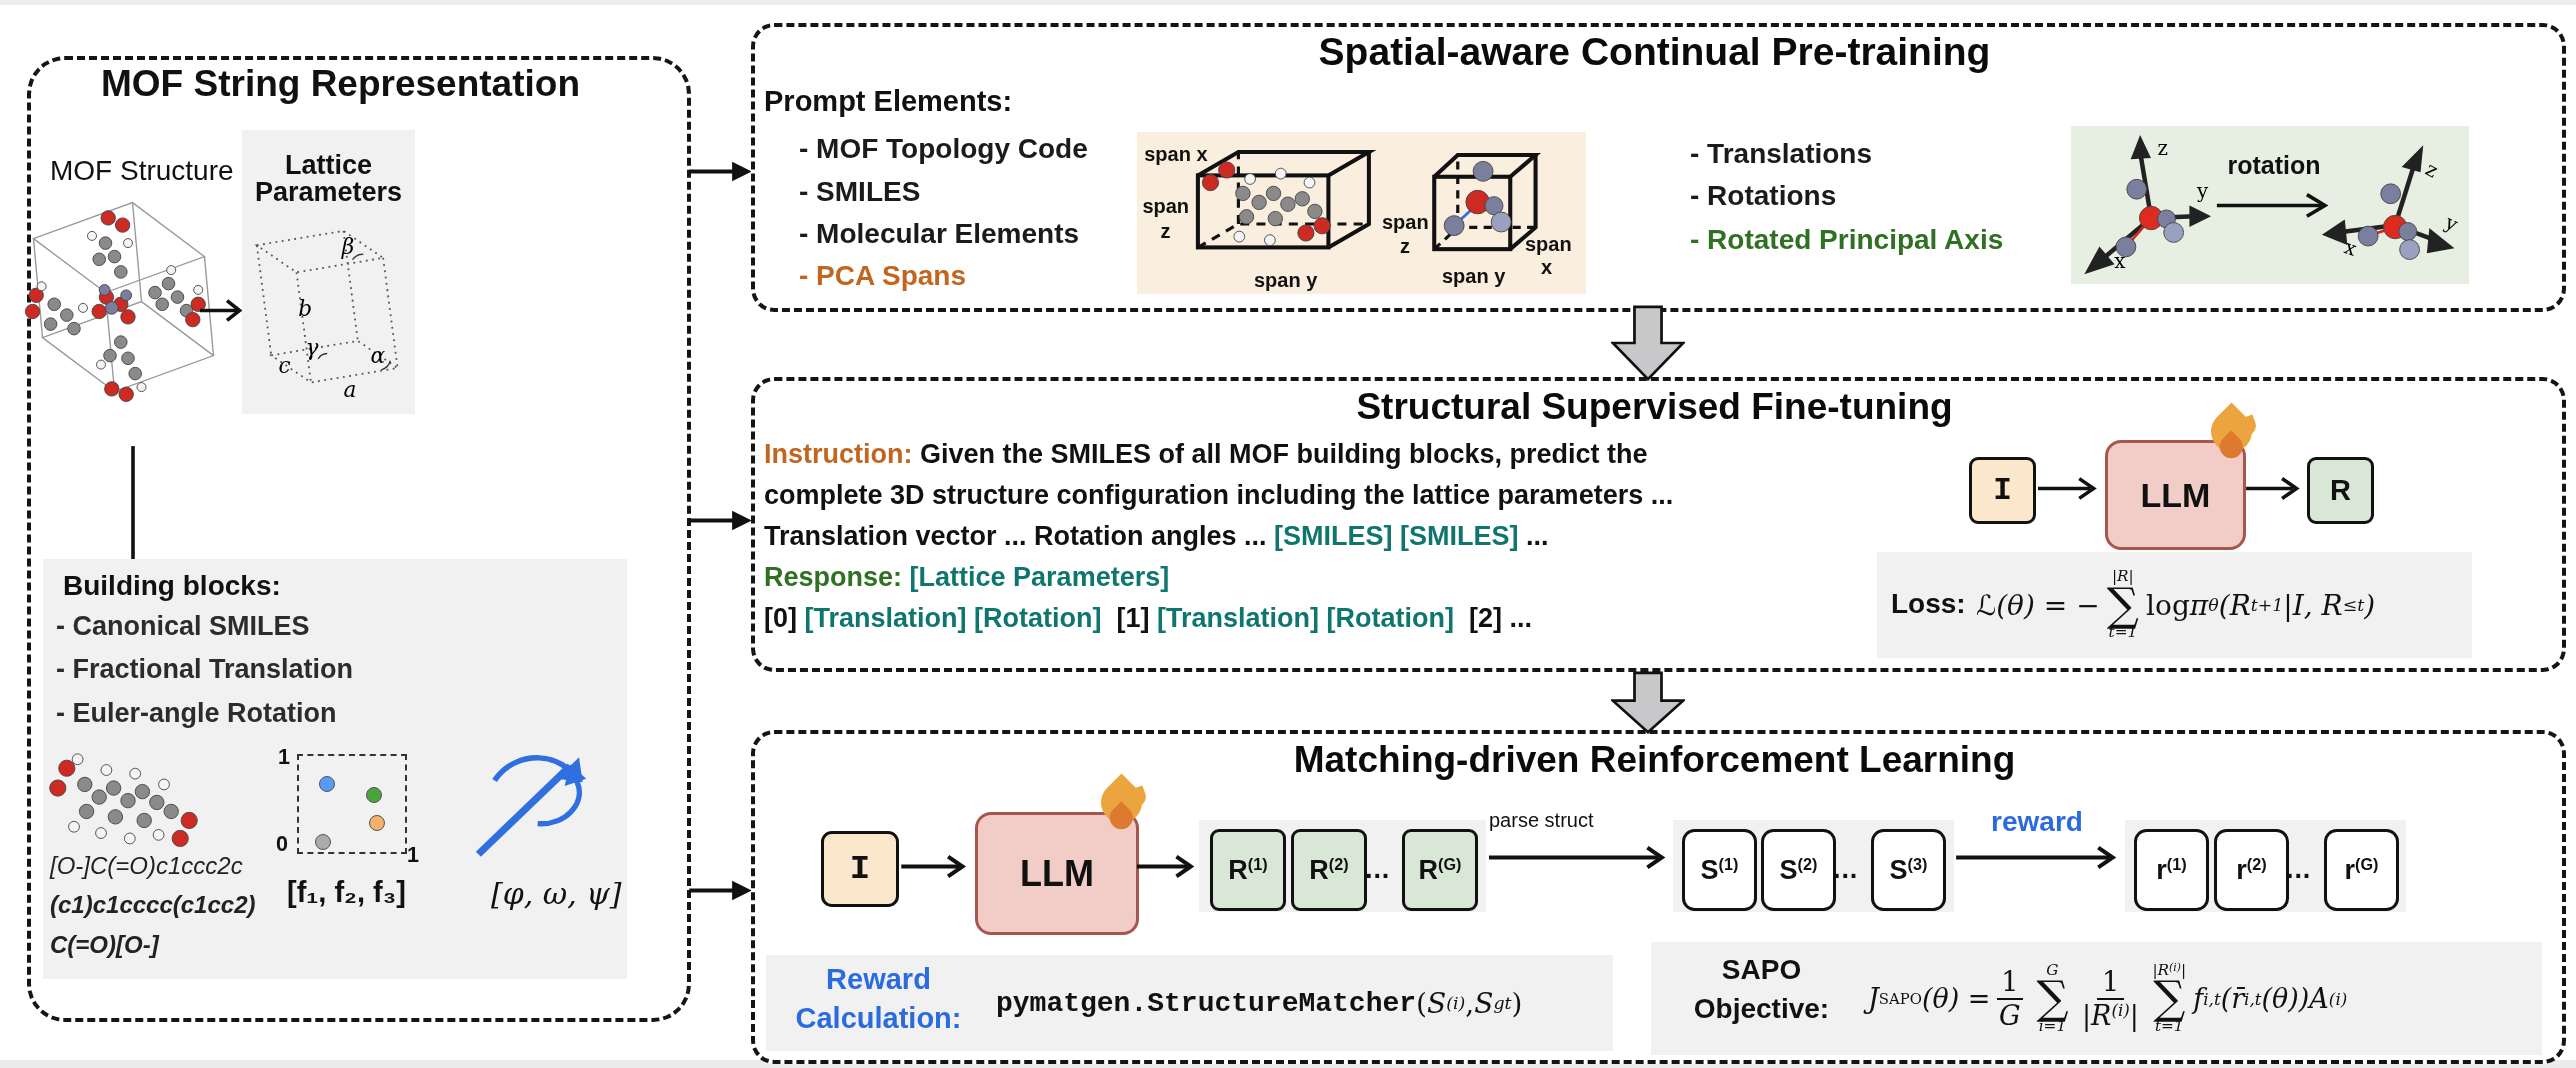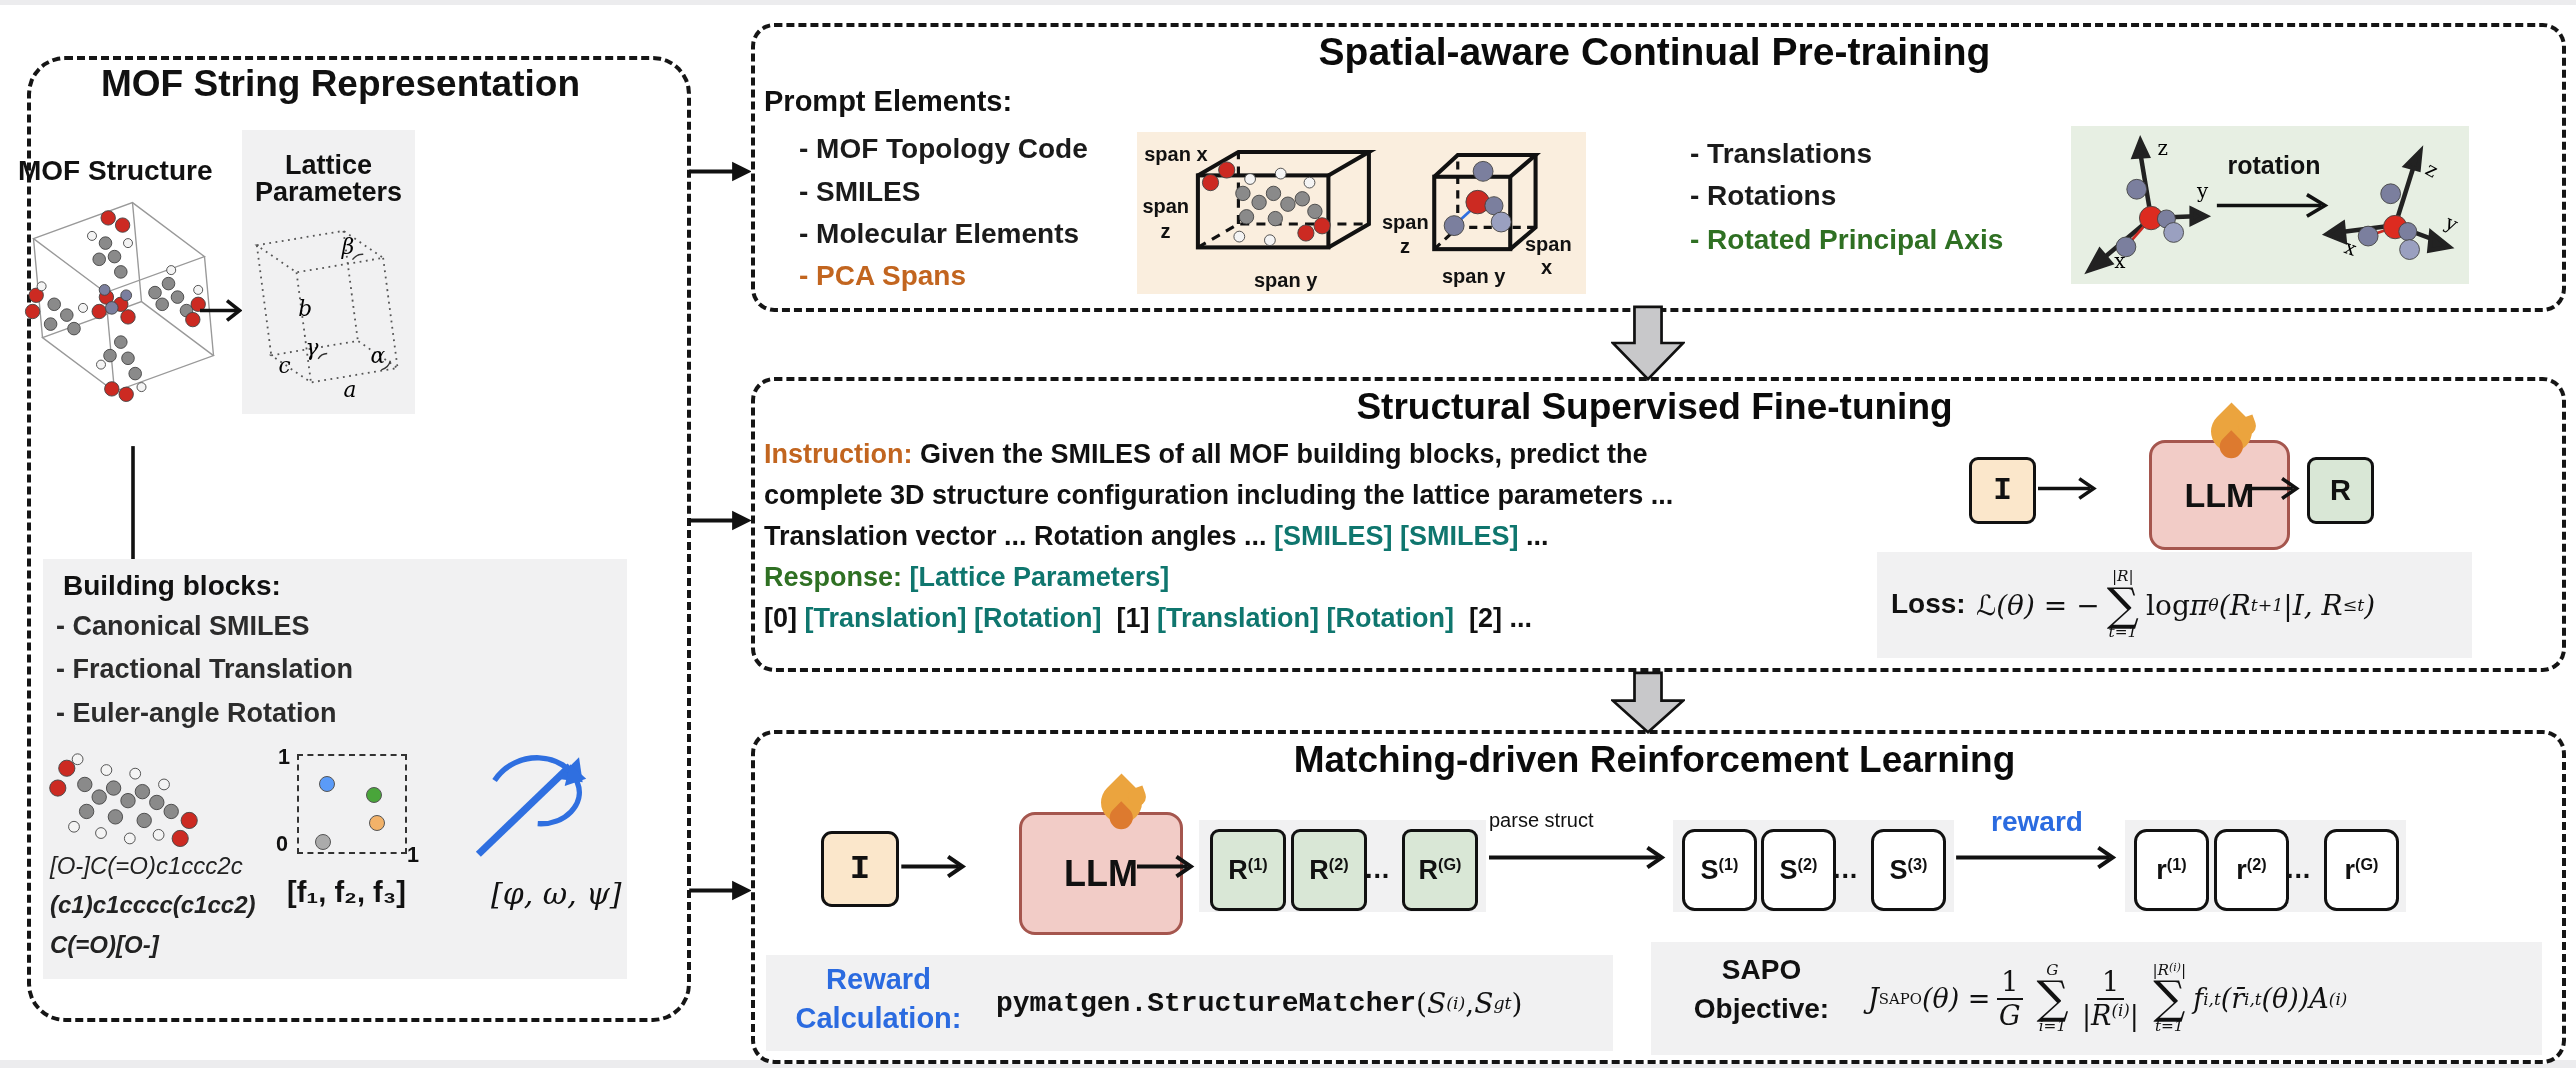--- a/index.html
+++ b/index.html
@@ -12,21 +12,21 @@
   .bullet{position:absolute;font-weight:600;color:#1b1b1b;white-space:nowrap;}
   .seg-ink{color:#111;}
   .seg-orange{color:#C2651F;font-weight:700;}
   .seg-green{color:#2F7023;font-weight:700;}
   .seg-blue{color:#0f766e;font-weight:700;}
   .sline{white-space:nowrap;font-size:27px;font-weight:600;line-height:41px;}
   
   .fbox{position:absolute;display:flex;align-items:center;justify-content:center;
         border:3.2px solid #111;border-radius:9px;font-weight:700;}
   .ibox{background:#FBE7CB;font-family:"Liberation Mono","DejaVu Sans Mono",monospace;}
-  .llmbox{background:#F2CCC7;border-color:#A5564E;border-radius:16px;margin-left:44px;}
+  .llmbox{background:#F2CCC7;border-color:#A5564E;border-radius:16px;}
   .rbox{background:#D9E7D6;}
   .wbox{background:#fff;border-radius:12.6px;}
   .supx{font-size:0.60em;vertical-align:0.55em;font-weight:700;}
   .dots{position:absolute;font-size:27px;font-weight:700;letter-spacing:0.9px;}
   
   .math{font-family:"DejaVu Serif","DejaVu Sans",serif;font-style:italic;}
   .mrow{position:absolute;display:flex;align-items:center;}
   .msub{font-size:0.62em;vertical-align:-0.30em;}
   .msup{font-size:0.62em;vertical-align:0.55em;}
   .msum{display:inline-flex;flex-direction:column;align-items:center;line-height:1;margin:0 7.2px;}
@@ -50,21 +50,21 @@
 </head>
 <body>
 
 <div id="stage">
   <div class="edge-strip" style="top:0;height:5.4px;"></div>
   <div class="edge-strip" style="top:1060px;height:9px;"></div>
 
   <div class="panel" style="left:27px;top:56px;width:656px;height:958px;border-radius:38px;"></div>
   <div style="position:absolute;left:43px;top:63px;width:595px;text-align:center;font-size:37px;font-weight:700;">MOF String Representation</div>
 
-  <div style="position:absolute;left:18px;top:155px;font-size:28px;font-weight:700;">MOF Structure</div>
+  <div style="position:absolute;left:50px;top:155px;font-size:28px;font-weight:400;">MOF Structure</div>
 
   <svg style="position:absolute;left:20px;top:189px;" width="198" height="236" viewBox="0 0 220 262">
     <g stroke="#999" stroke-width="1.5" fill="none">
       <path d="M15 55 L125 15 L205 75 L95 115 Z"></path>
       <path d="M25 165 L135 125 L215 185 L105 225 Z"></path>
       <line x1="15" y1="55" x2="25" y2="165"></line>
         <line x1="125" y1="15" x2="135" y2="125"></line>
       <line x1="205" y1="75" x2="215" y2="185"></line>
         <line x1="95" y1="115" x2="105" y2="225"></line>
     </g>

